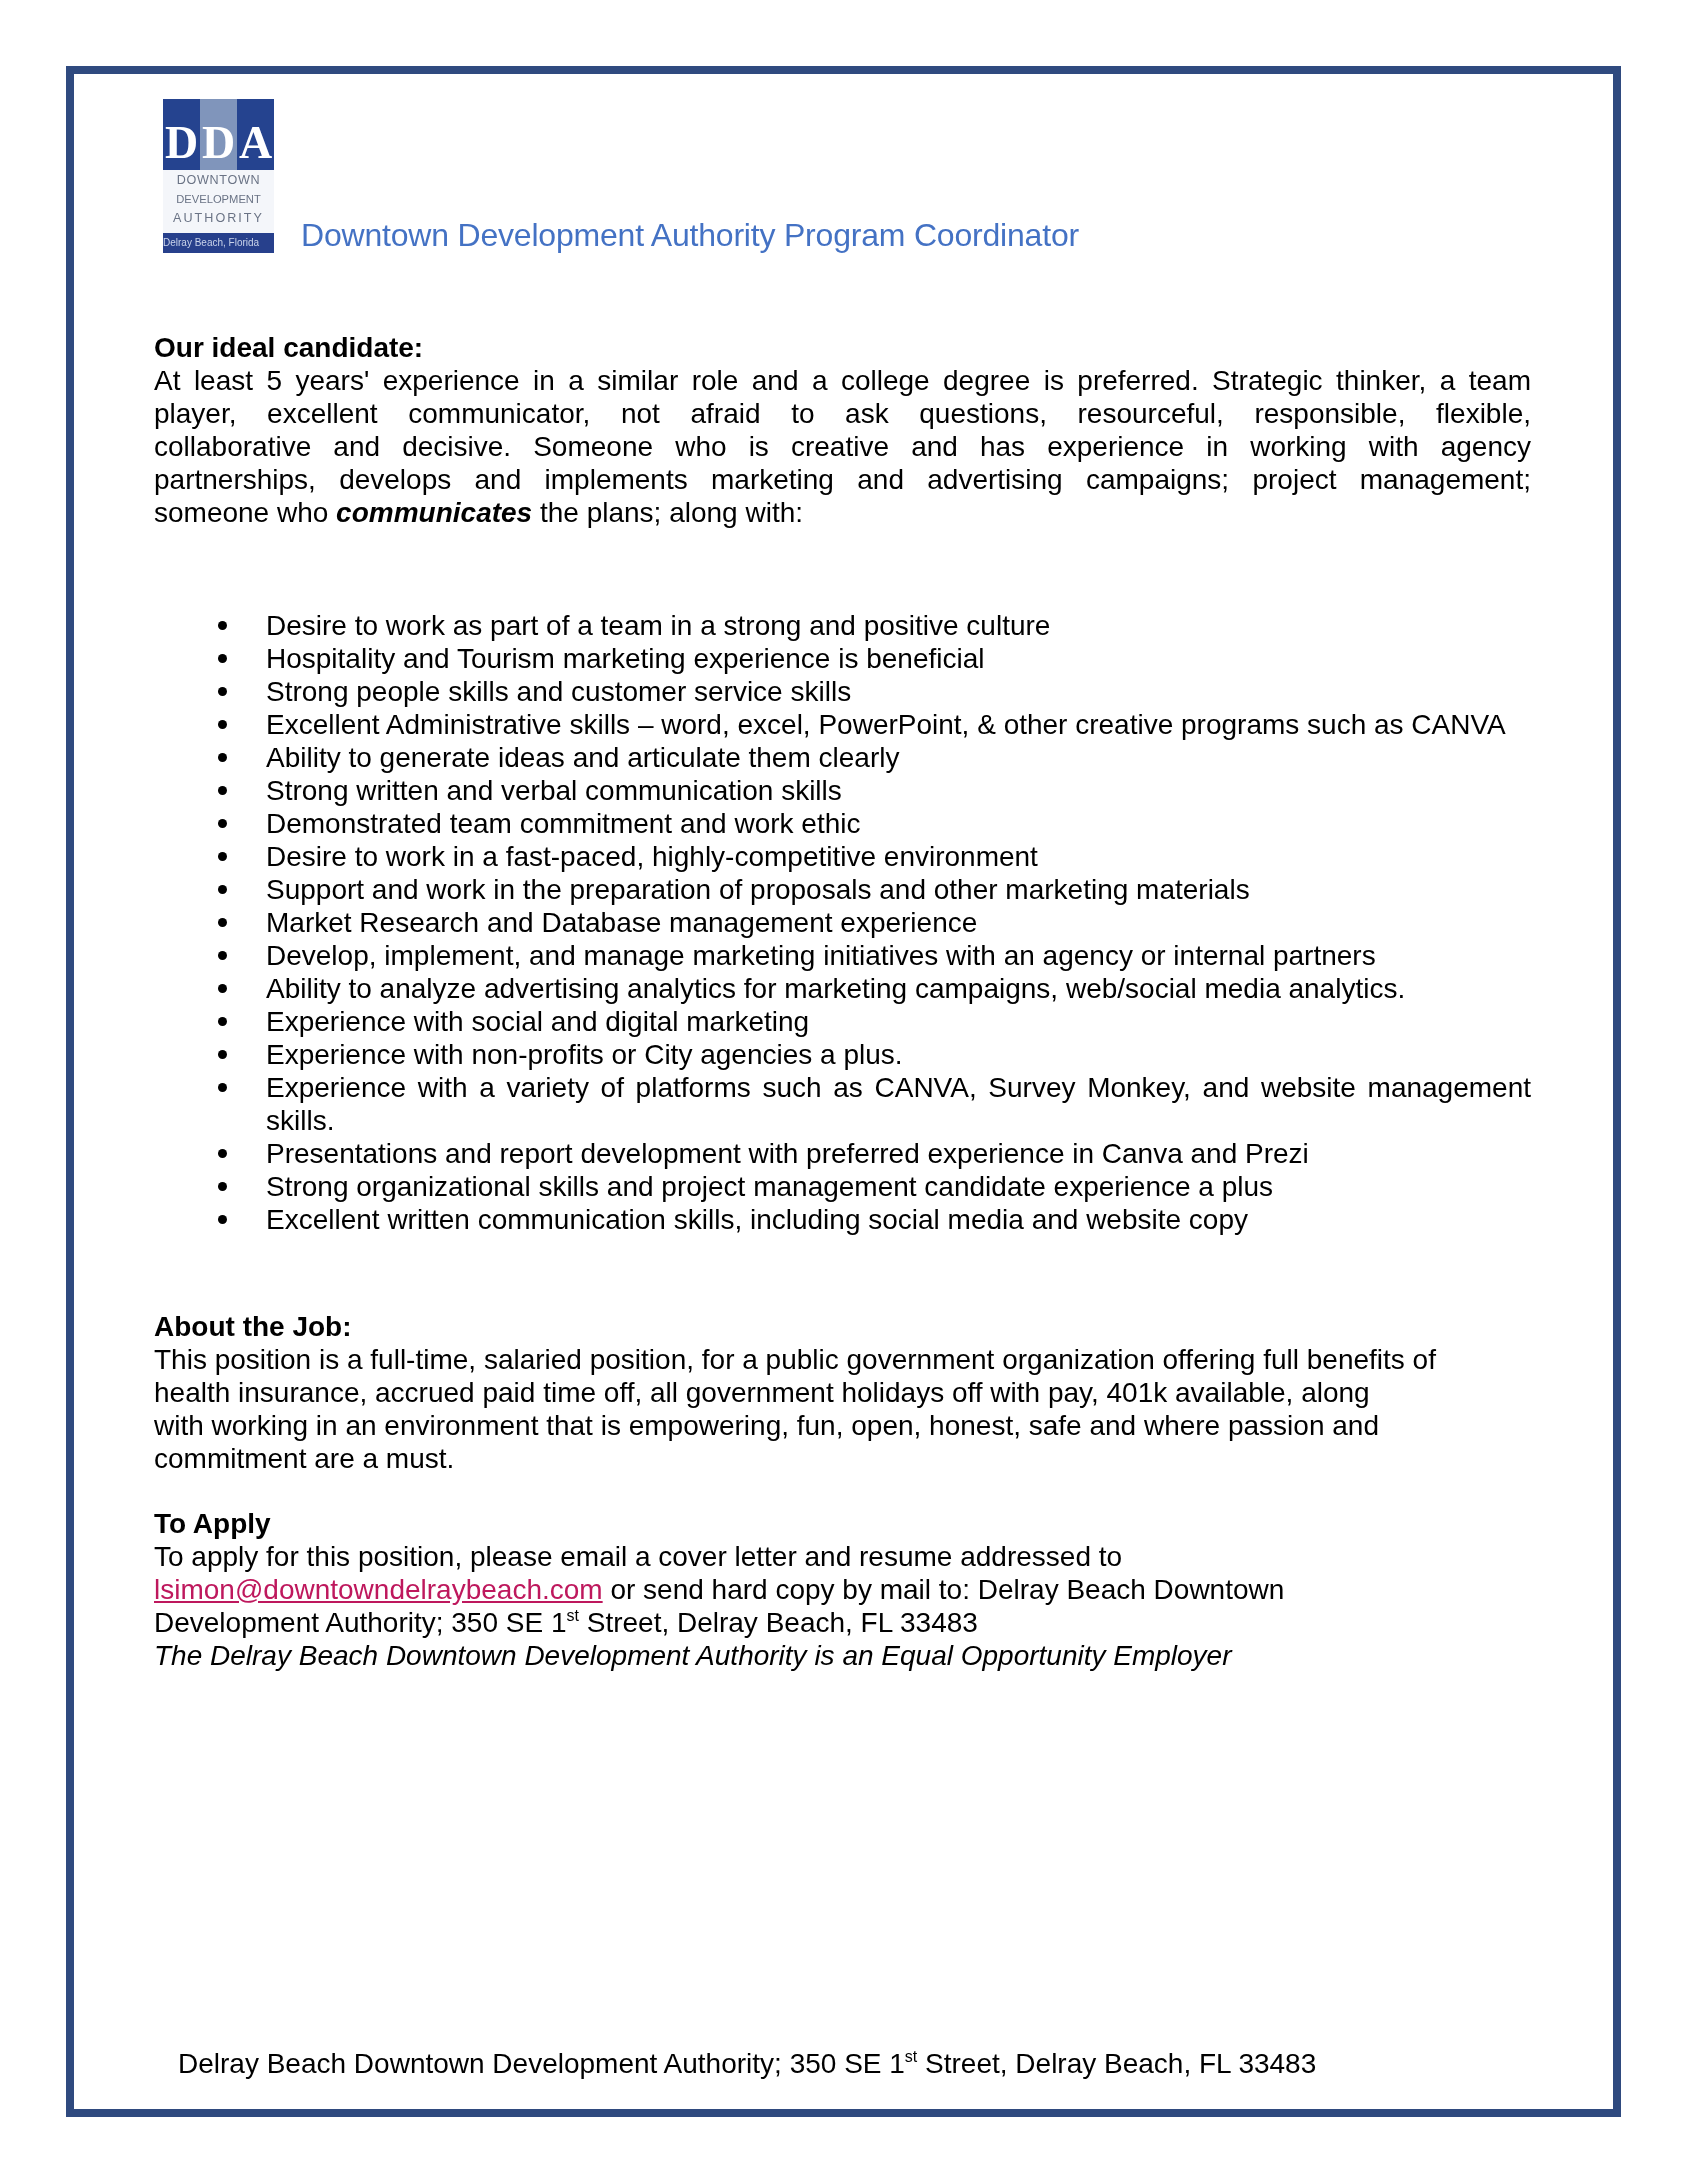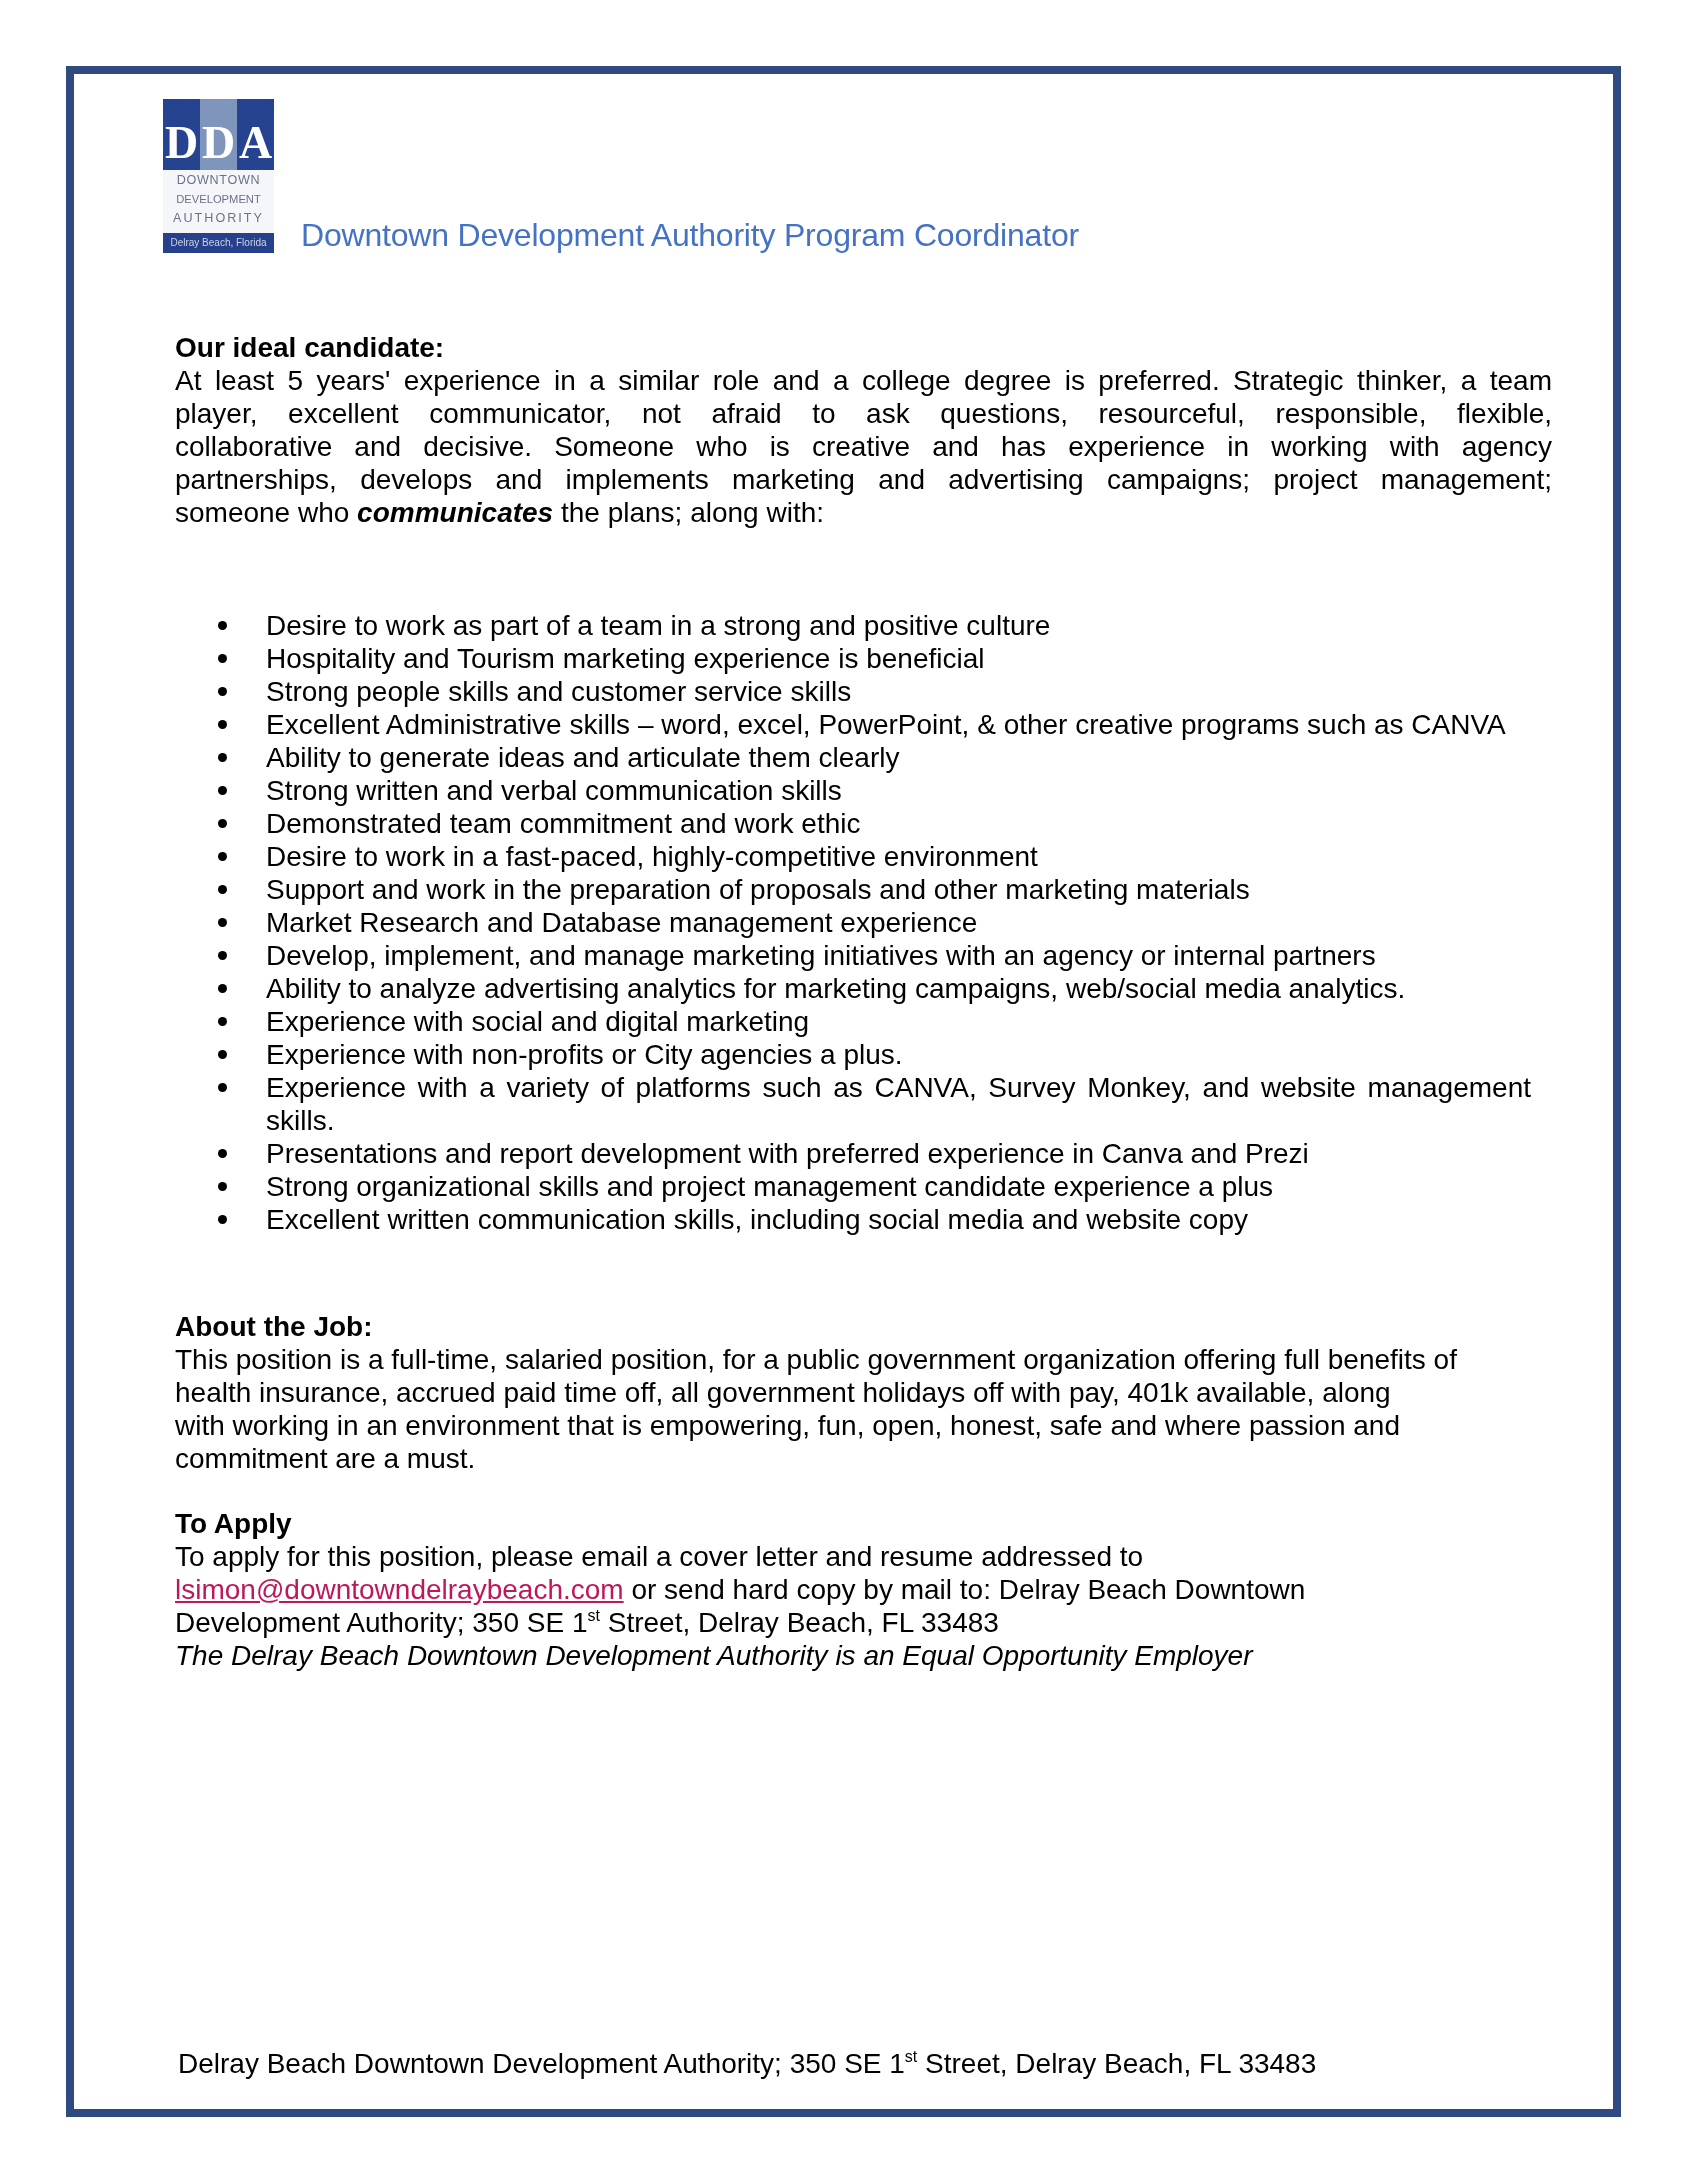--- a/index.html
+++ b/index.html
@@ -13,24 +13,24 @@
   .logo .col { flex: 1; position: relative; }
   .logo .col.dark { background: #25438f; }
   .logo .col.light { background: #8095bb; }
   .logo .letters { position: absolute; left: 0; top: 20px; width: 111px; height: 48px; display: flex;
                    font-family: "Liberation Serif", serif; font-weight: bold; font-size: 46px; line-height: 48px;
                    color: #ffffff; }
   .logo .letters span { flex: 1; text-align: center; }
   .logo .ltext { position: absolute; left: 0; width: 111px; text-align: center; color: #6a7385;
                  font-size: 12.6px; letter-spacing: 0.7px; line-height: 14.6px; }
   .logo .band { position: absolute; left: 0; top: 134px; width: 111px; height: 20px; background: #27408c;
-                color: #c9d3ea; font-size: 10px; line-height: 20px; text-align: center; }
+                color: #c9d3ea; font-size: 10px; line-height: 20px; text-align: left; }
   .title { position: absolute; left: 301px; top: 217px; font-size: 32px; font-weight: normal; color: #4472c4;
            white-space: nowrap; letter-spacing: -0.2px; }
-  .content { position: absolute; left: 154px; width: 1377px; font-size: 28px; line-height: 33px; margin-left: 21px; }
+  .content { position: absolute; left: 154px; width: 1377px; font-size: 28px; line-height: 33px; }
   .h { font-weight: bold; }
   .just-line { text-align: justify; text-align-last: justify; display: block; }
   .line { display: block; white-space: nowrap; }
   ul.bullets { list-style: none; margin: 0; padding: 0; position: absolute; left: 154px; width: 1377px;
                font-size: 28px; line-height: 33px; }
   ul.bullets li { position: relative; padding-left: 112px; }
   ul.bullets li .dot { position: absolute; left: 64px; top: 12px; width: 9.3px; height: 9.3px; border-radius: 50%; background: #000; }
   ul.bullets li .txt { display: block; text-align: justify; text-align-last: left; }
   a.email { color: #be185d; text-decoration: underline; }
   .italic { font-style: italic; }

